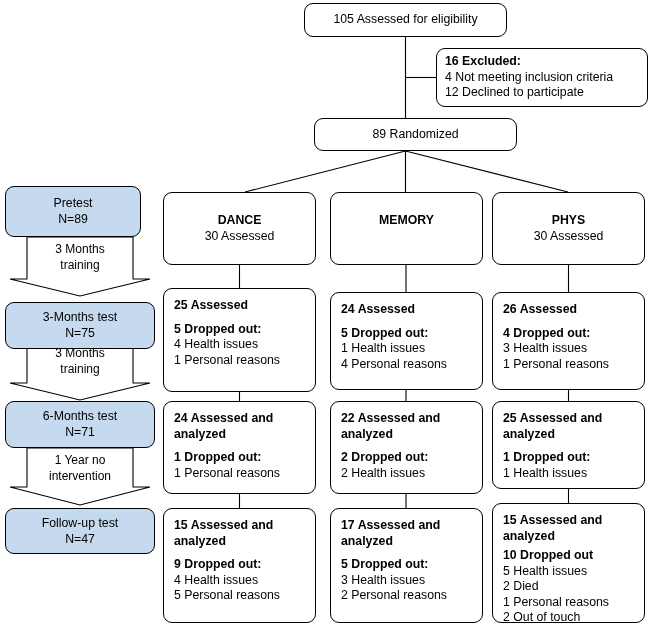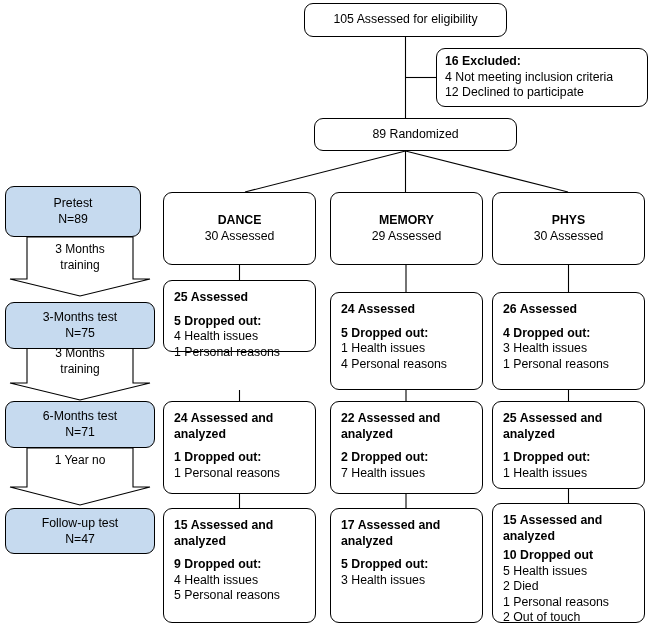--- a/index.html
+++ b/index.html
@@ -118,37 +118,38 @@
 
   <div class="box blue" style="left:5px;top:401px;width:150px;height:47px;">
     <div class="ctr" style="padding-top:7px;">
       <div>6-Months test</div>
       <div>N=71</div>
     </div>
   </div>
 
   <div class="arrlabel" style="left:27px;top:453px;width:106px;">
     <div>1 Year no</div>
+    <div>intervention</div>
   </div>
 
   <div class="box blue" style="left:5px;top:508px;width:150px;height:46px;">
     <div class="ctr" style="padding-top:7px;">
       <div>Follow-up test</div>
       <div>N=47</div>
     </div>
   </div>
 
   <div class="box" style="left:163px;top:192px;width:153px;height:73px;">
     <div class="ctr" style="padding-top:20px;">
       <div class="b">DANCE</div>
       <div>30 Assessed</div>
     </div>
   </div>
 
-  <div class="box" style="left:163px;top:280px;width:153px;height:72px;">
+  <div class="box" style="left:163px;top:288px;width:153px;height:104px;">
     <div class="lft" style="padding:9px 10px;">
       <div class="b">25 Assessed</div>
       <div class="gap"></div>
       <div class="b">5 Dropped out:</div>
       <div>4 Health issues</div>
       <div>1 Personal reasons</div>
     </div>
   </div>
 
   <div class="box" style="left:163px;top:401px;width:153px;height:93px;">
@@ -166,49 +167,49 @@
       <div class="gap"></div>
       <div class="b">9 Dropped out:</div>
       <div>4 Health issues</div>
       <div>5 Personal reasons</div>
     </div>
   </div>
 
   <div class="box" style="left:330px;top:192px;width:153px;height:73px;">
     <div class="ctr" style="padding-top:20px;">
       <div class="b">MEMORY</div>
-      <div>29 Assessed</div>
     </div>
   </div>
 
   <div class="box" style="left:330px;top:292px;width:153px;height:98px;">
     <div class="lft" style="padding:9px 10px;">
       <div class="b">24 Assessed</div>
       <div class="gap"></div>
       <div class="b">5 Dropped out:</div>
       <div>1 Health issues</div>
       <div>4 Personal reasons</div>
     </div>
   </div>
 
   <div class="box" style="left:330px;top:401px;width:153px;height:93px;">
     <div class="lft" style="padding:9px 10px;">
       <div class="b">22 Assessed and analyzed</div>
       <div class="gap"></div>
       <div class="b">2 Dropped out:</div>
-      <div>7 Health issues</div>
+      <div>2 Health issues</div>
     </div>
   </div>
 
   <div class="box" style="left:330px;top:508px;width:153px;height:115px;">
     <div class="lft" style="padding:9px 10px;">
       <div class="b">17 Assessed and analyzed</div>
       <div class="gap"></div>
       <div class="b">5 Dropped out:</div>
       <div>3 Health issues</div>
+      <div>2 Personal reasons</div>
     </div>
   </div>
 
   <div class="box" style="left:492px;top:192px;width:153px;height:73px;">
     <div class="ctr" style="padding-top:20px;">
       <div class="b">PHYS</div>
       <div>30 Assessed</div>
     </div>
   </div>
 

